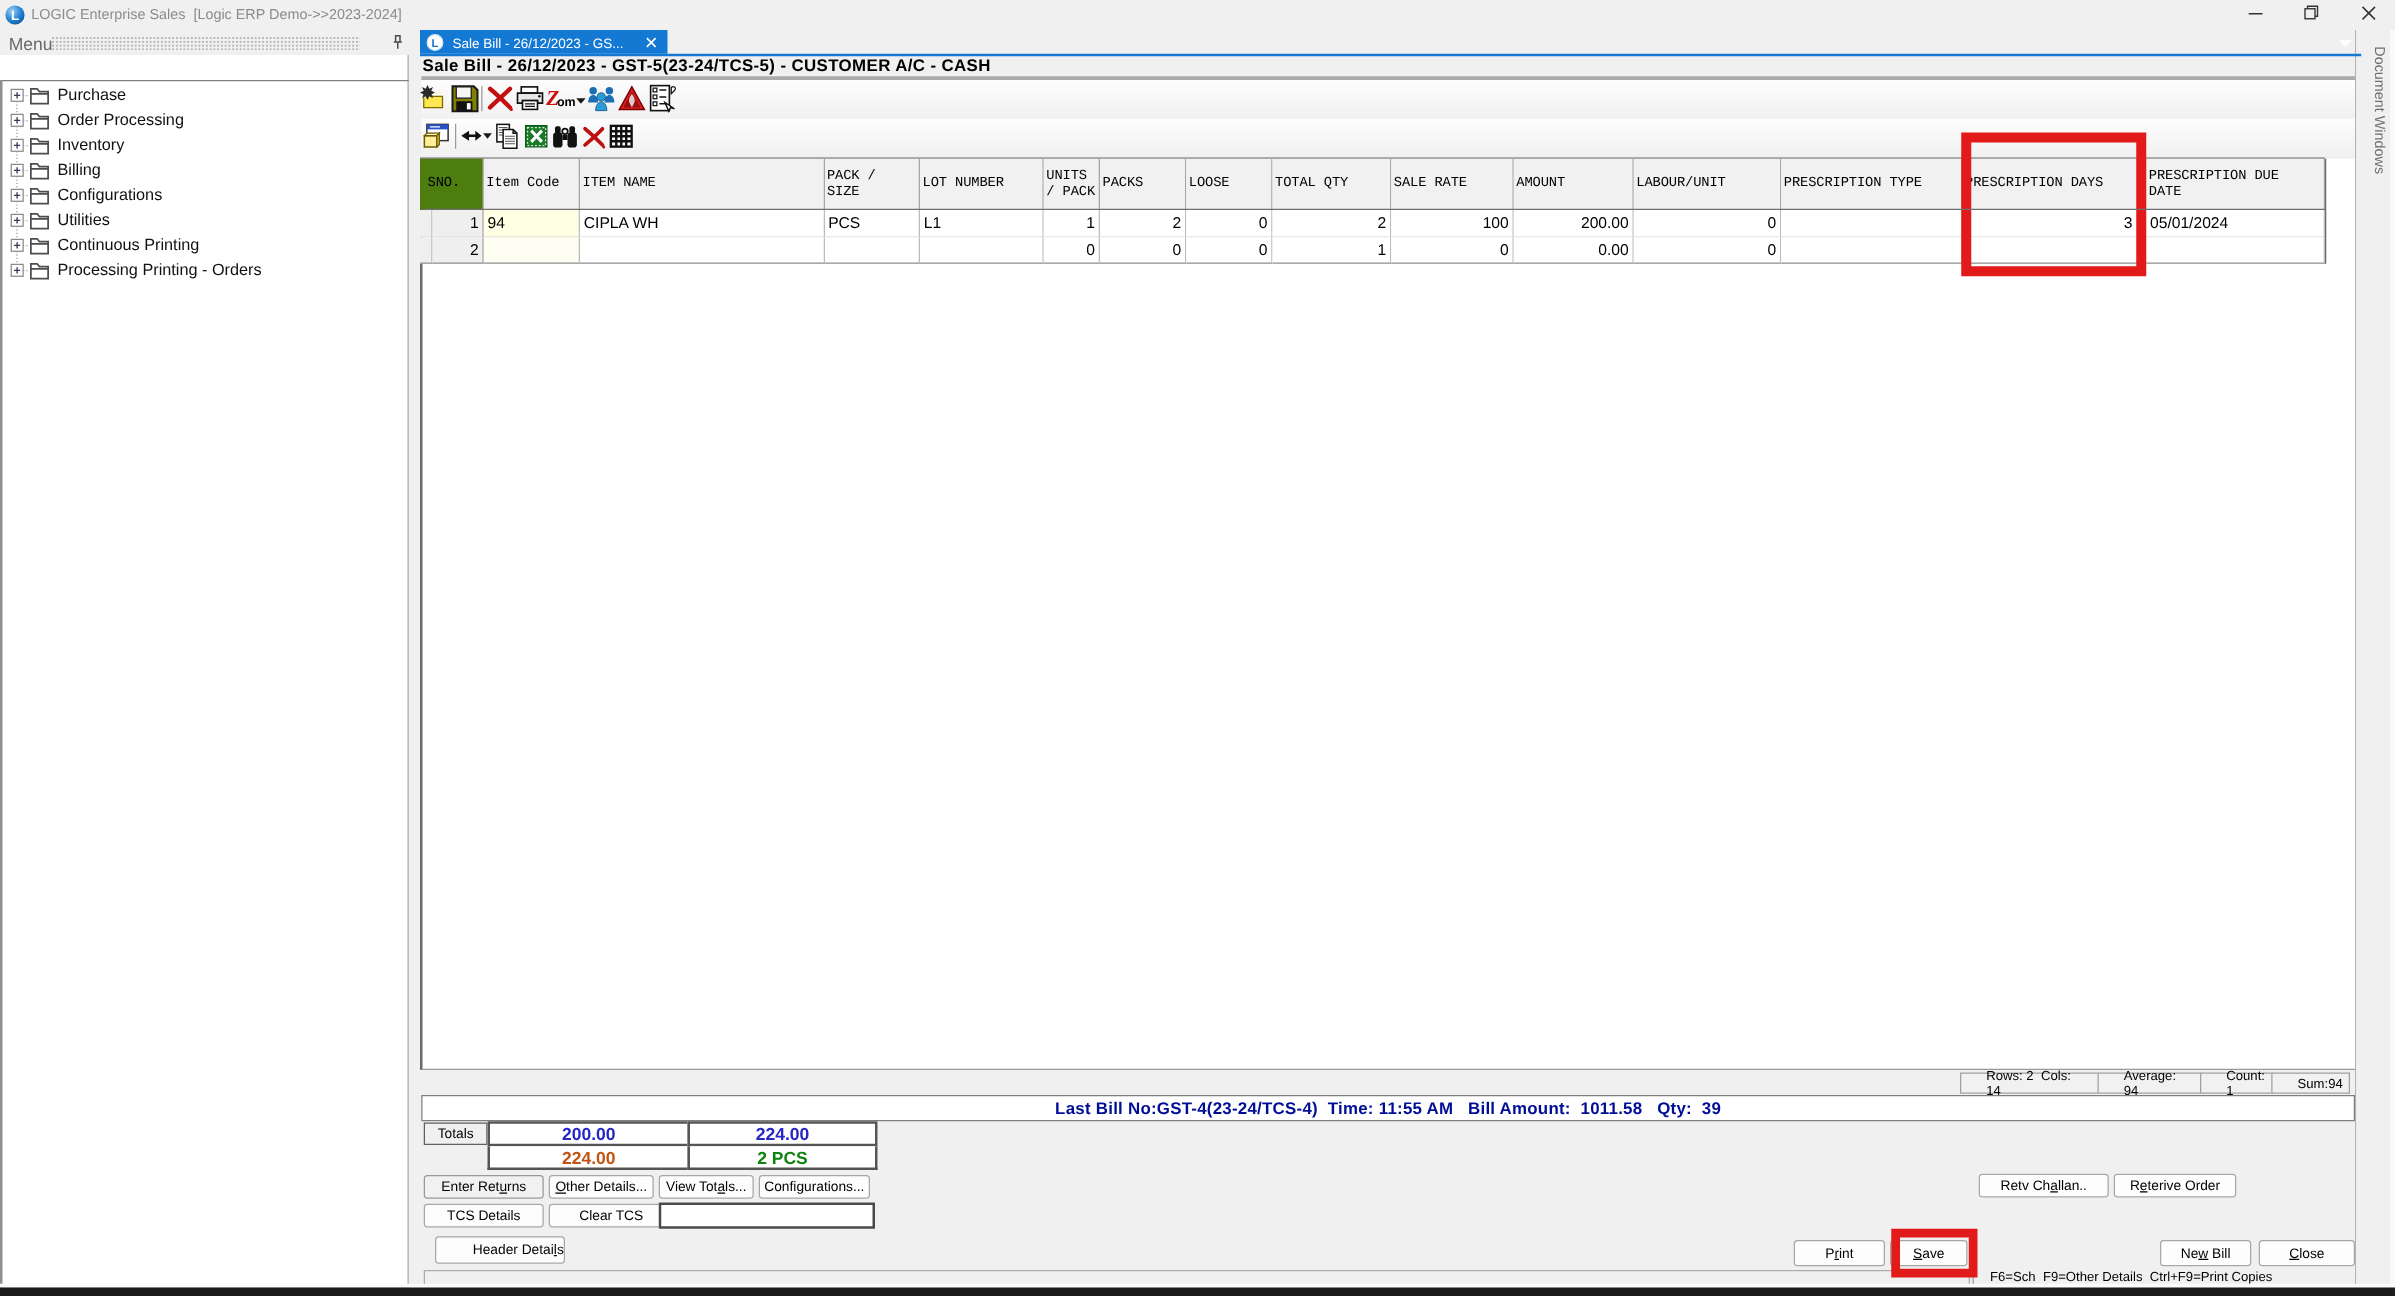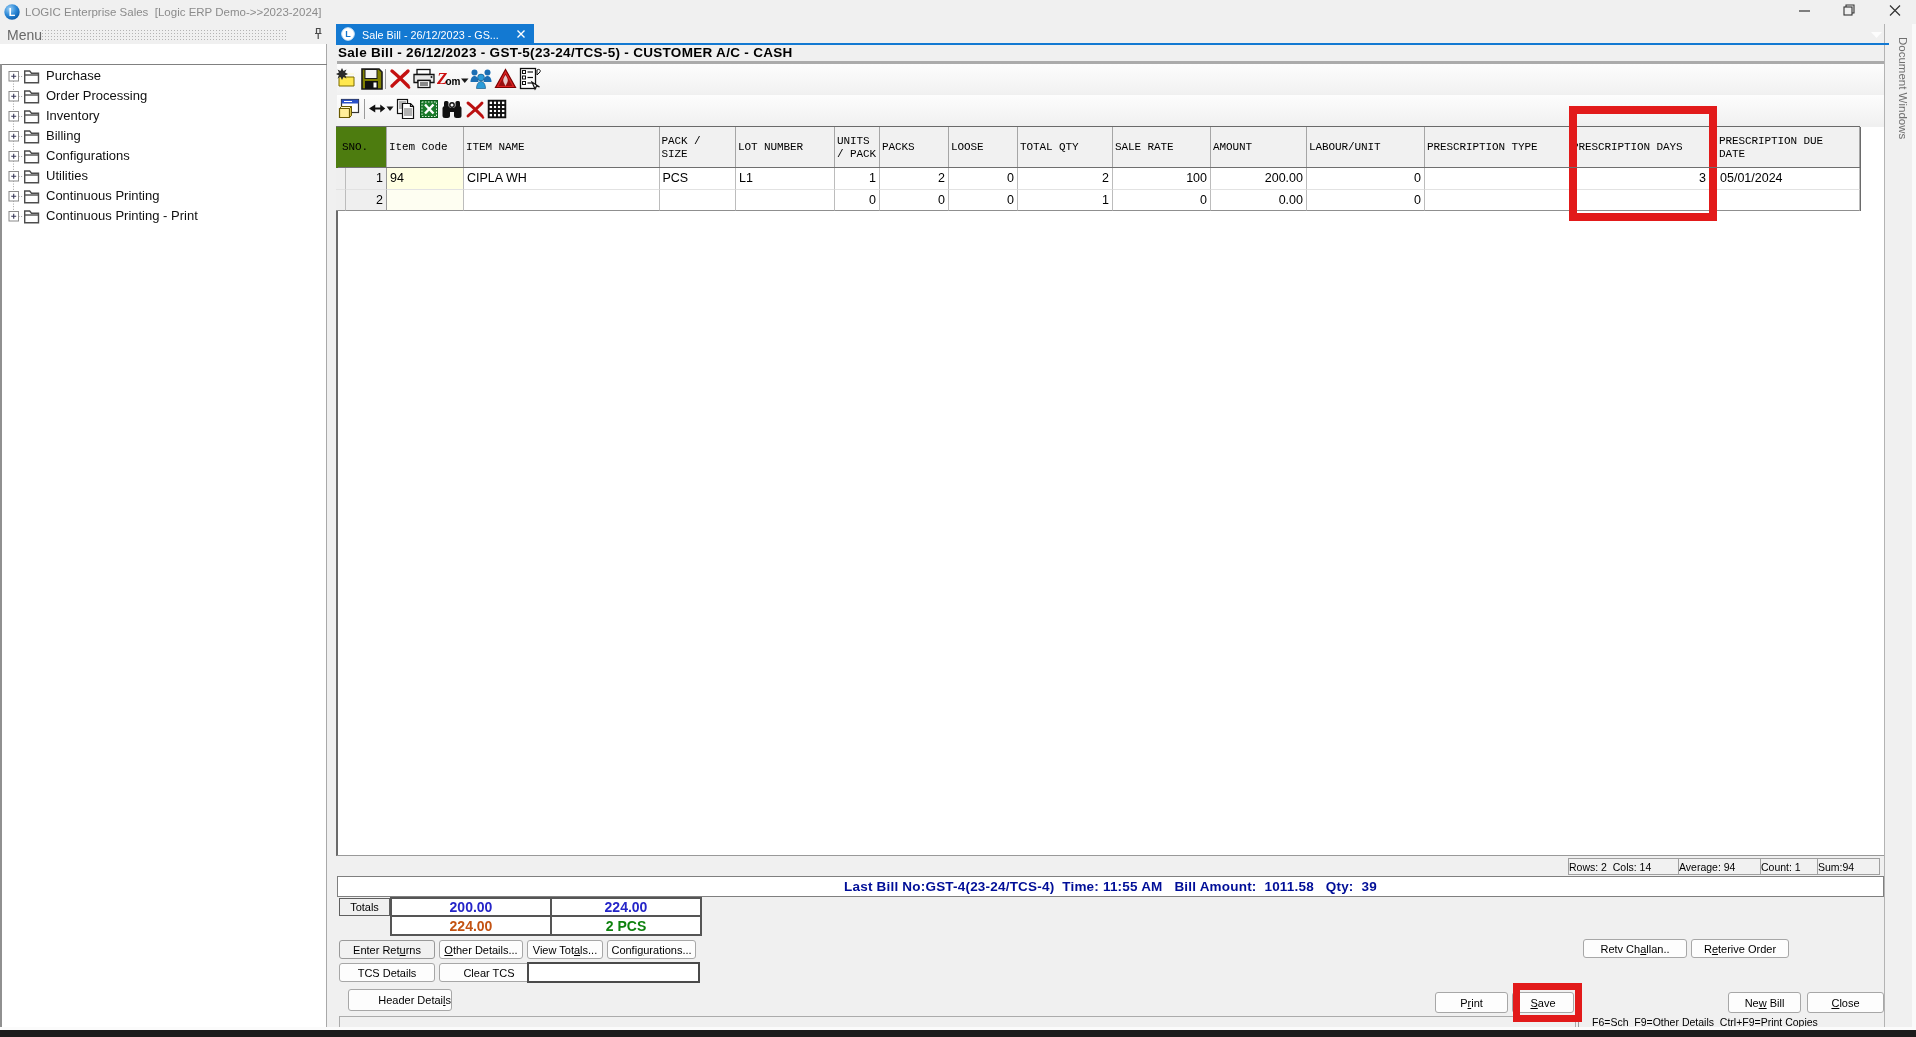--- a/index.html
+++ b/index.html
@@ -12,21 +12,21 @@
 .hcell { position:absolute; background:#f1f1f1; border-right:1px solid #a6a6a6;
   font-family:"Liberation Mono", monospace; font-size:11px; line-height:13px; color:#000;
   display:flex; align-items:center; padding:1px 2px; top:127px; height:41px; letter-spacing:-0.1px; }
 .dcell { position:absolute; background:#fff; border-right:1px solid #bcbcbc;
   font-size:12.5px; color:#000; display:flex; align-items:center; padding:0 3px; height:21.5px; }
 .r1 { top:168px; border-bottom:1px solid #e2e2e2; }
 .r2 { top:189.5px; border-bottom:1px solid #8f8f8f; }
 .num { justify-content:flex-end; }
 .statcell { position:absolute; top:858px; height:17px; background:#f1f1f1;
   border:1px solid #a0a0a0; font-size:10.5px; color:#000; display:flex; align-items:center;
-  padding:0 0; }
+  padding:0 20px; }
 </style>
 </head>
 <body>
 
 <div class="abs" style="left:0;top:0;width:1916px;height:24px;background:#f0f0f0;"></div>
 <svg class="abs" style="left:4px;top:4px;" width="16" height="16" viewBox="0 0 15 15">
   <defs>
       <radialGradient id="lg" cx="35%" cy="30%" r="75%">
     <stop offset="0" stop-color="#9fd1f5"></stop>
         <stop offset="0.55" stop-color="#2e8ad8"></stop>
@@ -121,21 +121,21 @@
       <path d="M0.7 -1 h13.8" stroke="#4d4d4d" stroke-width="1.4"></path>
     </g>
     </svg>
     <div class="abs" style="left:46px;top:68px;font-size:13px;color:#111;">Purchase</div>
     <div class="abs" style="left:46px;top:88px;font-size:13px;color:#111;">Order Processing</div>
     <div class="abs" style="left:46px;top:108px;font-size:13px;color:#111;">Inventory</div>
     <div class="abs" style="left:46px;top:128px;font-size:13px;color:#111;">Billing</div>
     <div class="abs" style="left:46px;top:148px;font-size:13px;color:#111;">Configurations</div>
     <div class="abs" style="left:46px;top:168px;font-size:13px;color:#111;">Utilities</div>
     <div class="abs" style="left:46px;top:188px;font-size:13px;color:#111;">Continuous Printing</div>
-    <div class="abs" style="left:46px;top:208px;font-size:13px;color:#111;">Continuous Printing - Print</div>
+    <div class="abs" style="left:46px;top:208px;font-size:13px;color:#111;">Processing Printing - Orders</div>
   </div>
 
 <div class="abs" style="left:336px;top:24px;width:198px;height:19px;background:#1379d2;"></div>
 <svg class="abs" style="left:341px;top:27px;" width="14" height="14" viewBox="0 0 14 14">
   <circle cx="7" cy="7" r="6.3" fill="#fff" stroke="#cfe5f7" stroke-width="1"></circle>
   <text x="7" y="10.4" font-size="9" font-weight="bold" fill="#1174cc" text-anchor="middle" font-family="Liberation Sans">L</text>
 </svg>
 <div class="abs" style="left:362px;top:29px;font-size:10.8px;color:#fff;">Sale Bill - 26/12/2023 - GS...</div>
 <svg class="abs" style="left:516px;top:29px;" width="10" height="10" viewBox="0 0 10 10">
   <path d="M1.5 1.5 l7 7 M8.5 1.5 l-7 7" stroke="#fff" stroke-width="1.4"></path>

